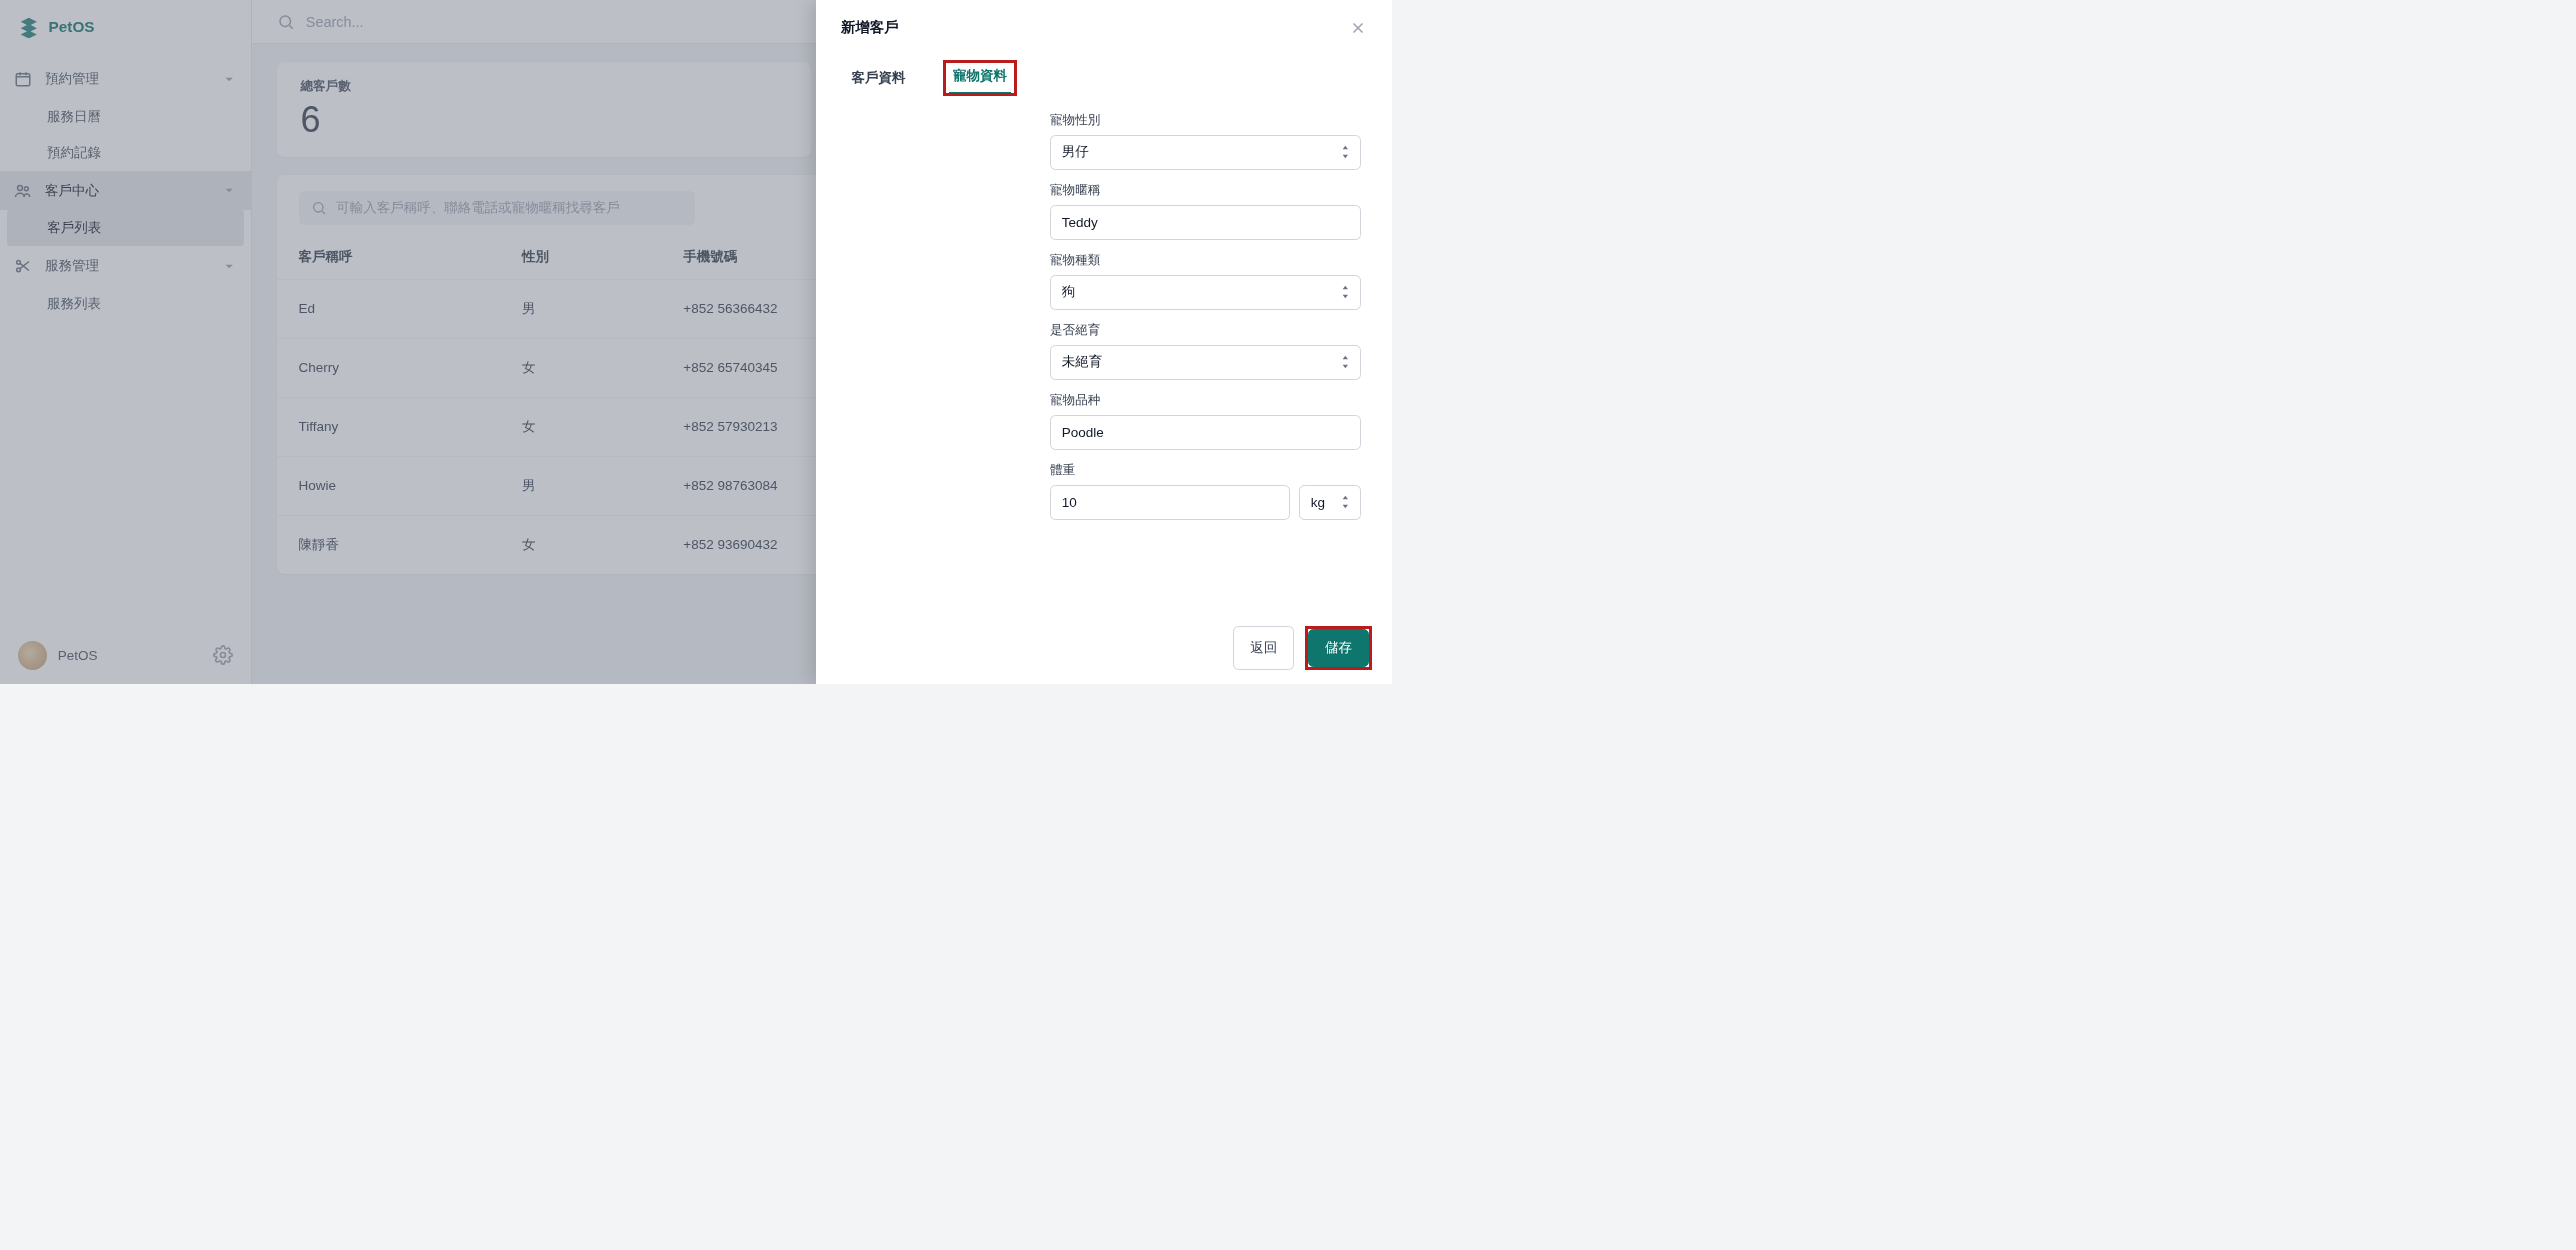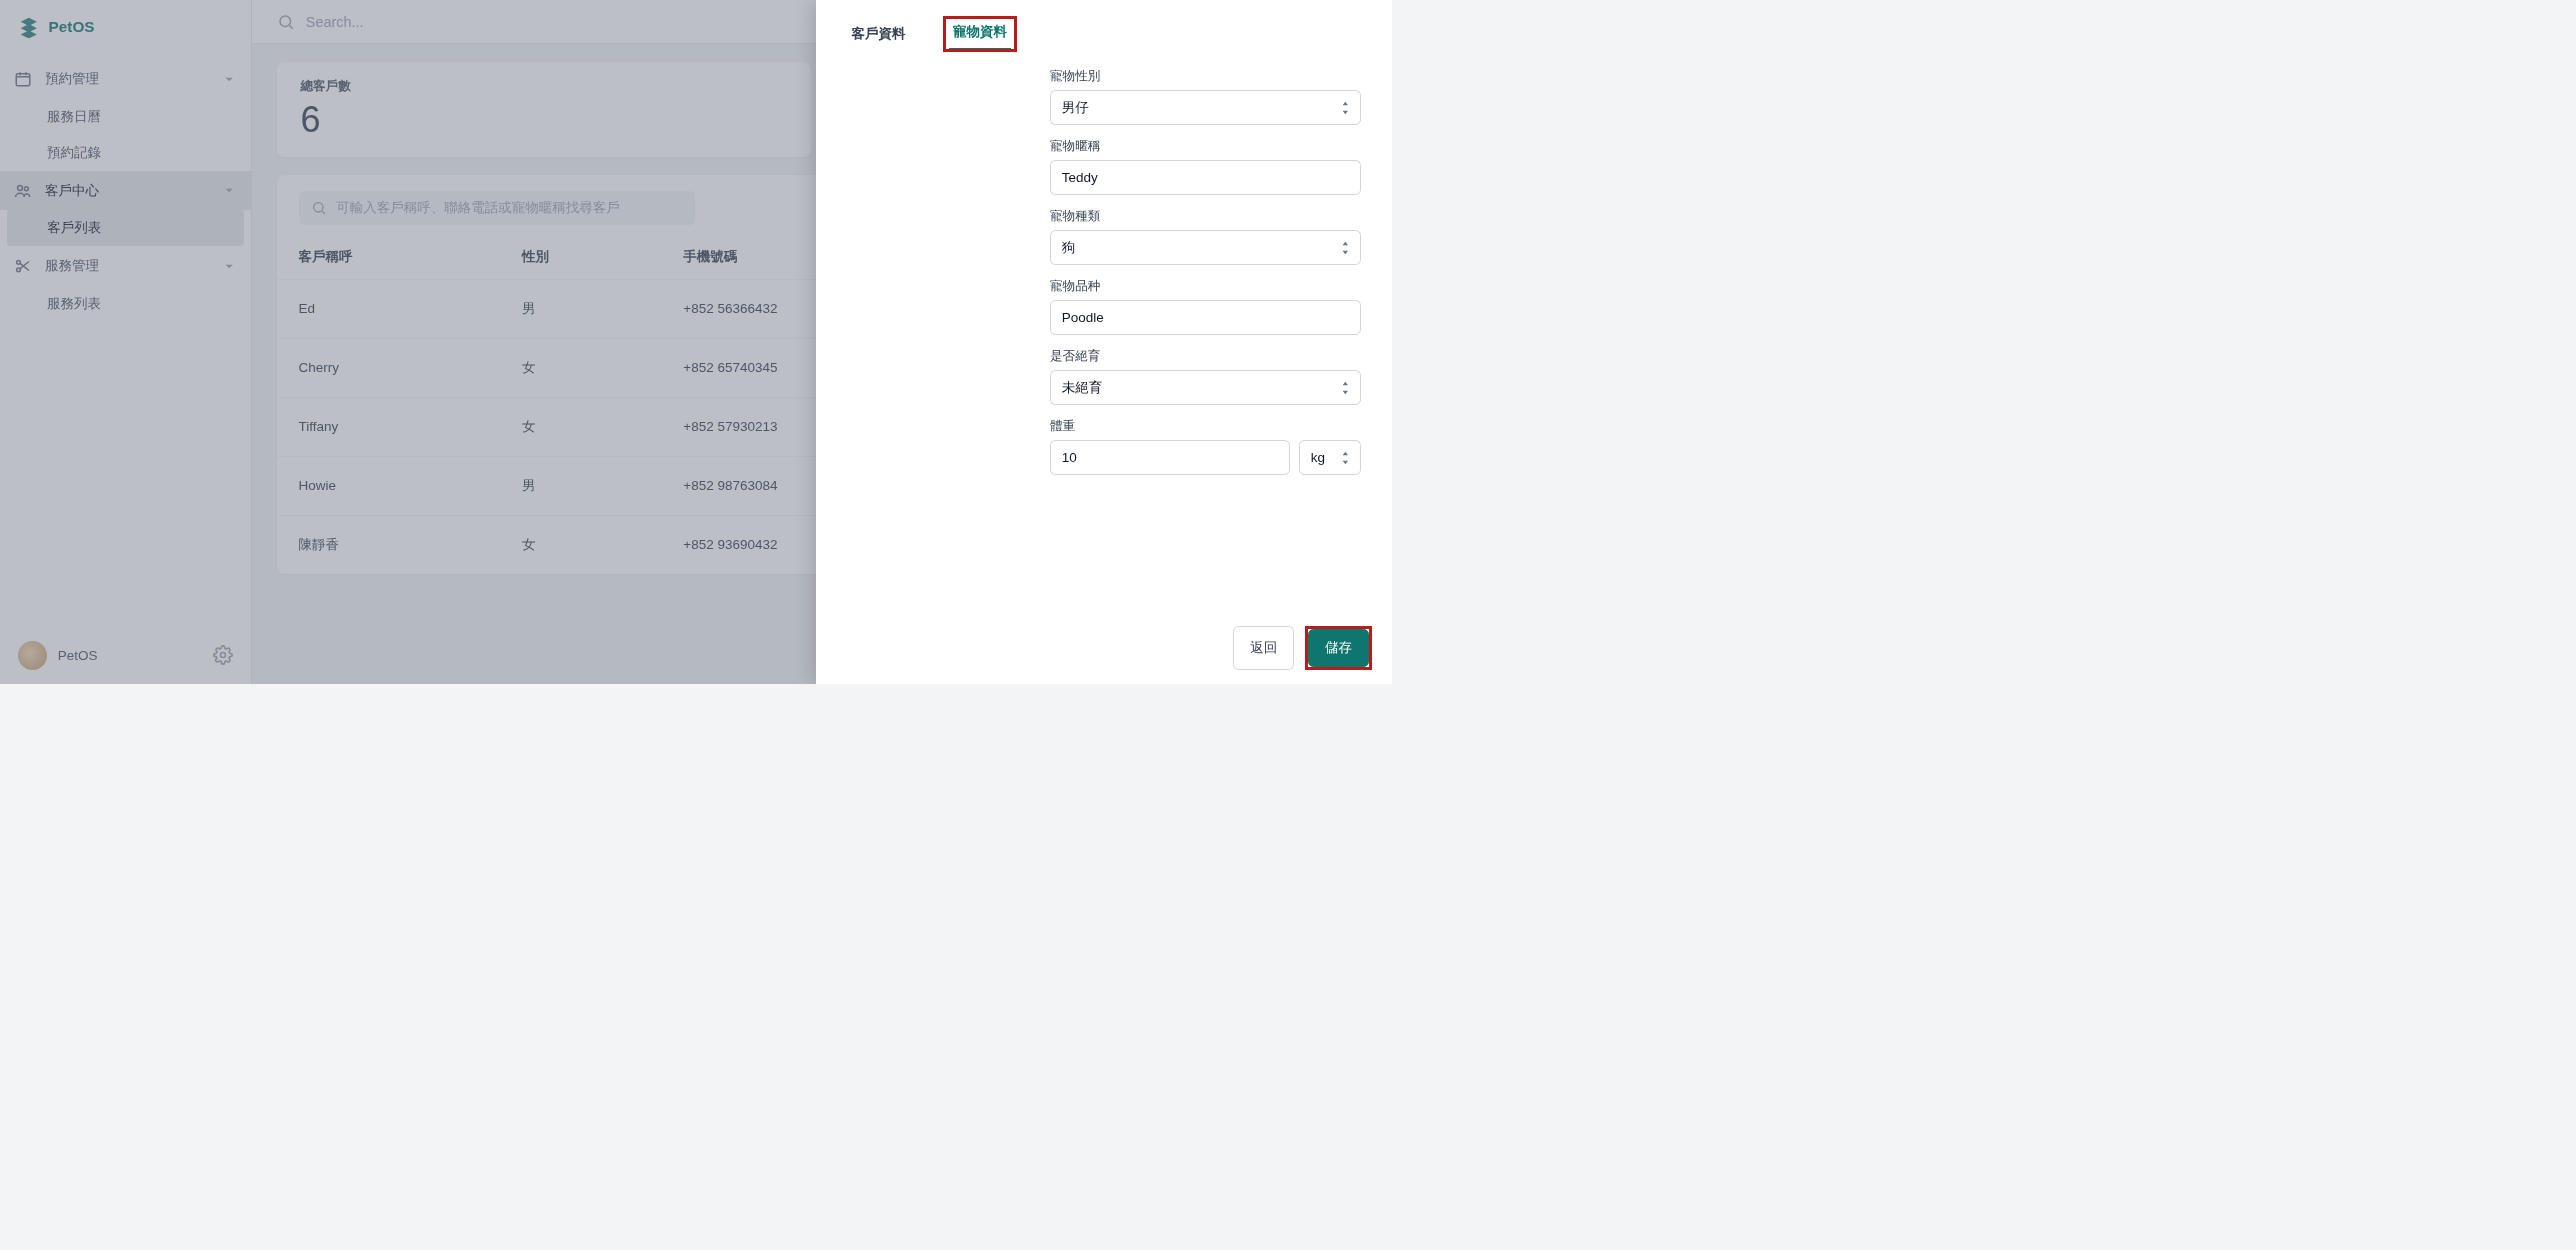--- a/index.html
+++ b/index.html
@@ -289,20 +289,28 @@
             </tbody>
         </table>
       </div>
     </div>
   </main>
 </div>
 
 <div class="overlay"></div>
 
 <aside class="slideover">
+  <div class="slide-header">
+    <span class="slide-title">新增客戶</span>
+    <span class="close-x">
+      <svg viewBox="0 0 24 24" fill="none" stroke="currentColor" stroke-width="2">
+          <path d="M6 6l12 12M18 6L6 18"></path>
+        </svg>
+    </span>
+  </div>
   <div class="tabs">
     <span class="tab">客戶資料</span>
     <span class="tab-highlight">
       <span class="tab active">寵物資料</span>
     </span>
   </div>
 
   <div class="form">
     <div class="field">
       <label class="field-label">寵物性別</label>
@@ -324,33 +332,33 @@
       <div class="select-wrap">
         <input class="field-select" readonly="" value="狗" style="">
         <span class="select-arrows">
           <svg viewBox="0 0 12 18" fill="currentColor">
               <path d="M6 2l3 4H3l3-4zM6 16l-3-4h6l-3 4z"></path>
             </svg>
         </span>
       </div>
     </div>
     <div class="field">
-      <label class="field-label">寵物品种</label>
-      <input class="field-input" value="Poodle" style="">
-    </div>
-    <div class="field">
       <label class="field-label">是否絕育</label>
       <div class="select-wrap">
         <input class="field-select" readonly="" value="未絕育" style="">
         <span class="select-arrows">
           <svg viewBox="0 0 12 18" fill="currentColor">
               <path d="M6 2l3 4H3l3-4zM6 16l-3-4h6l-3 4z"></path>
             </svg>
         </span>
       </div>
+    </div>
+    <div class="field">
+      <label class="field-label">寵物品种</label>
+      <input class="field-input" value="Poodle" style="">
     </div>
     <div class="field">
       <label class="field-label">體重</label>
       <div class="field-row">
         <input class="field-input" value="10" style="">
         <div class="select-wrap unit-select">
           <input class="field-select" readonly="" value="kg" style="">
           <span class="select-arrows">
             <svg viewBox="0 0 12 18" fill="currentColor">
                 <path d="M6 2l3 4H3l3-4zM6 16l-3-4h6l-3 4z"></path>

